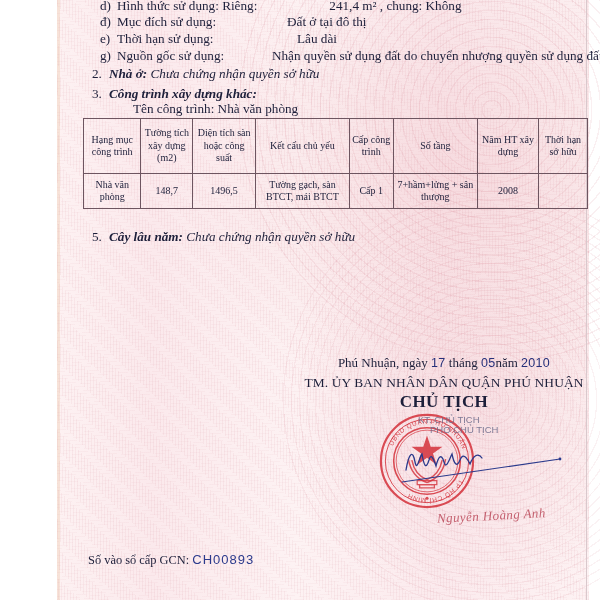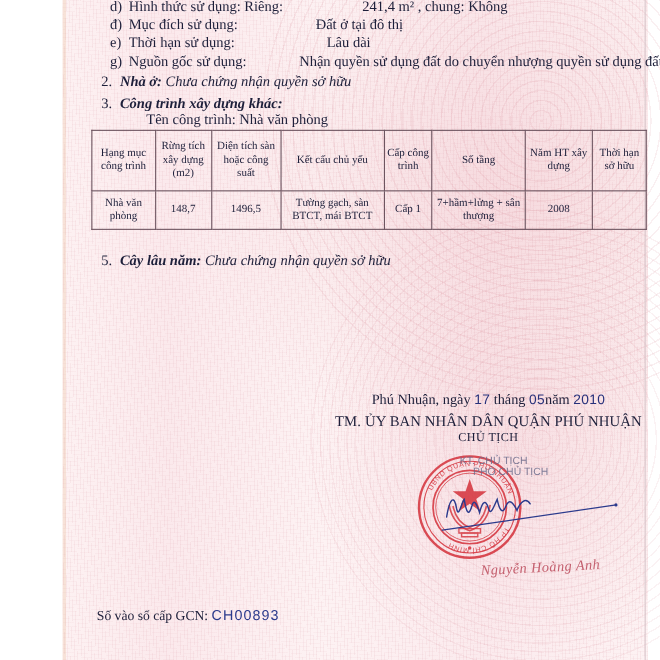--- a/index.html
+++ b/index.html
@@ -58,21 +58,21 @@
        font-size:10px;color:#1d1f3a;}
   .tbl td,.tbl th{border:1px solid #6d5560;text-align:center;vertical-align:middle;font-weight:400;padding:1px 2px;line-height:12.4px;}
   .tbl thead td{height:52px;}
   .tbl tbody td{height:32px;}
 
   
   .sigwrap{position:absolute;left:300px;top:355px;width:288px;text-align:center;}
   .dateline{font-size:13px;white-space:nowrap;}
   .hw{font-family:"Liberation Sans",sans-serif;color:#26307a;font-size:12.5px;letter-spacing:.3px;}
   .orgline{font-size:13.4px;font-weight:400;margin-top:4px;letter-spacing:.1px;white-space:nowrap;}
-  .posline{font-size:11px;font-weight:400;margin-top:1px;letter-spacing:.4px;}
+  .posline{font-size:17px;font-weight:700;margin-top:1px;letter-spacing:.4px;}
 
   
   .seal{position:absolute;left:378px;top:412px;width:98px;height:98px;pointer-events:none;}
   .sealname{position:absolute;left:437px;top:508px;font-size:13px;color:#c4606f;
             font-style:italic;font-family:"Liberation Serif",serif;
             transform:rotate(-3deg);letter-spacing:.4px;white-space:nowrap;}
   .sigstroke{position:absolute;left:400px;top:440px;width:170px;height:50px;pointer-events:none;}
 
   
   .gcn{position:absolute;left:88px;top:552px;font-size:12.4px;white-space:nowrap;}
@@ -118,21 +118,21 @@
     </div>
     <div class="line" style="left:133px;top:101px;">
       <span>Tên công trình:</span>
       <span>Nhà văn phòng</span>
     </div>
 
     <table class="tbl">
       <thead>
         <tr>
           <td style="width:57px;">Hạng mục công trình</td>
-          <td style="width:50px;">Rừng tích xây dựng (m2)</td>
+          <td style="width:50px;">Tường tích xây dựng (m2)</td>
           <td style="width:63px;">Diện tích sàn hoặc công suất</td>
           <td style="width:99px;">Kết cấu chủ yếu</td>
           <td style="width:42px;">Cấp công trình</td>
           <td style="width:84px;">Số tầng</td>
           <td style="width:62px;">Năm HT xây dựng</td>
           <td style="width:48px;">Thời hạn sở hữu</td>
         </tr>
       </thead>
       <tbody>
         <tr>

